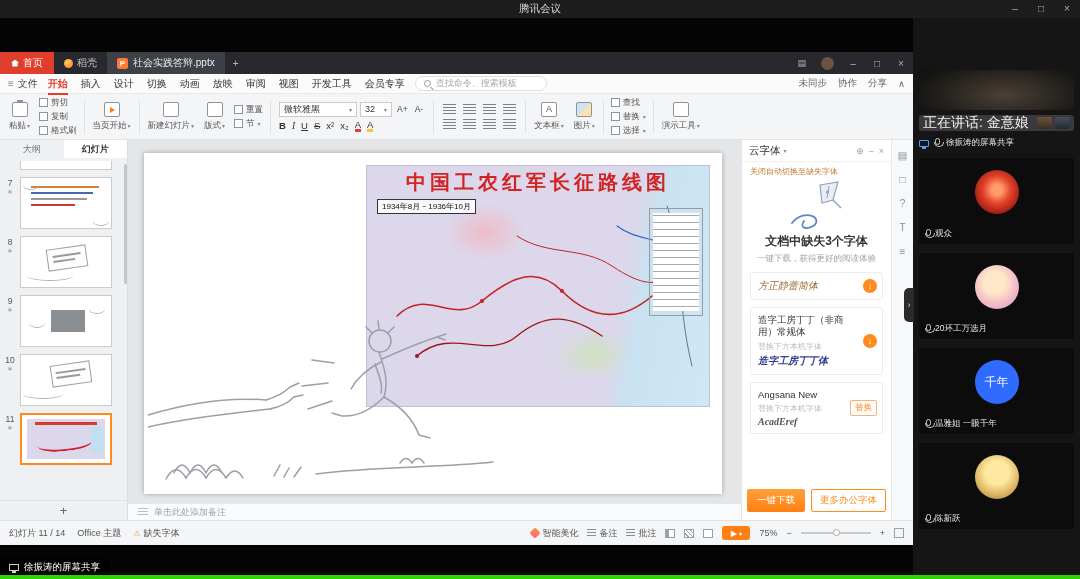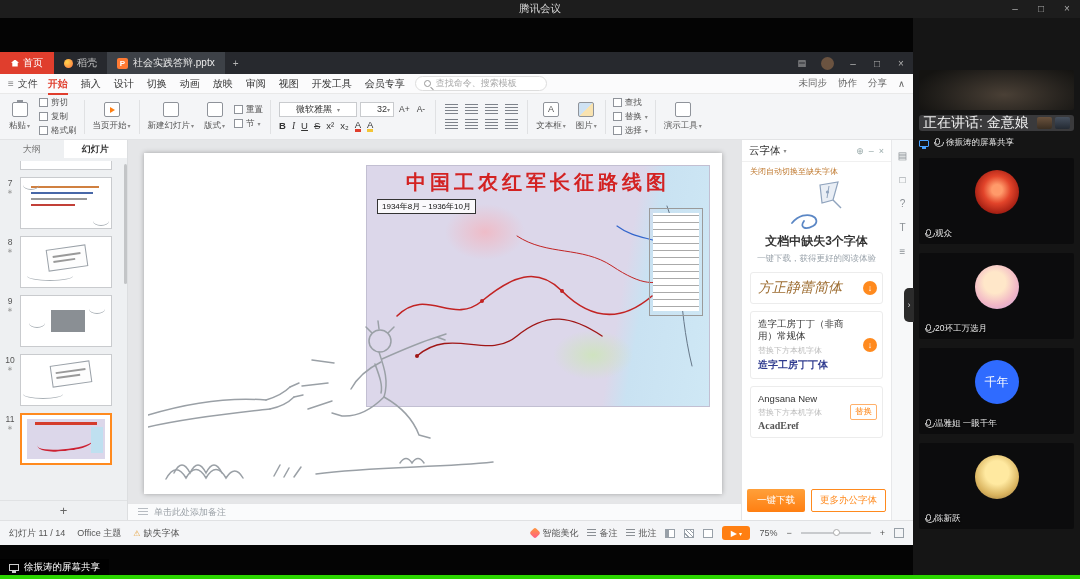--- a/index.html
+++ b/index.html
@@ -51,21 +51,21 @@
   .ic-paste::after{content:'';position:absolute;left:4px;top:-3px;width:6px;height:3px;background:#8f939a}
   .ic-text::after{content:'A';position:absolute;left:4px;top:1px;font-size:9px;color:#555}
   .ic-img{background:linear-gradient(135deg,#cfe2f3 50%,#f9e3b0 50%)}
   .lbl{display:flex;align-items:center;gap:1px}
   .caret{font-size:6px;color:#888}
   .tb-col{display:flex;flex-direction:column;gap:2px;padding:0 4px}
   .tb-row{display:flex;align-items:center;gap:3px;font-size:8.5px;color:#555;white-space:nowrap}
   .sm-ic{width:9px;height:9px;border:1px solid #8f939a;background:#fff;display:inline-block;flex:0 0 auto}
   .font-grp{display:flex;flex-direction:column;gap:3px;padding:0 5px}
   .font-row1{display:flex;gap:3px;align-items:center}
-  .fbox{border:1px solid #c9cbce;background:#fff;height:15px;display:flex;align-items:center;font-size:9px;color:#333;padding:0 16px;justify-content:space-between}
+  .fbox{border:1px solid #c9cbce;background:#fff;height:15px;display:flex;align-items:center;font-size:9px;color:#333;padding:0 4px;justify-content:space-between}
   .fbox.name{width:78px}
   .fbox.size{width:32px}
   .fmk{font-size:8.5px;color:#444;padding:0 2px}
   .font-row2{display:flex;gap:6px;align-items:center;font-size:9.5px;color:#333}
   .fb{font-weight:bold}.fi{font-style:italic;font-family:"Liberation Serif",serif}.fu{text-decoration:underline}.fst{text-decoration:line-through}
   .chip-a{border-bottom:3px solid #e03e2d;line-height:9px}
   .chip-h{border-bottom:3px solid #f3c537;line-height:9px}
   .par-grp{display:flex;flex-direction:column;gap:5px;padding:0 6px}
   .par-row{display:flex;gap:7px}
   .il{width:13px;height:10px;background:repeating-linear-gradient(to bottom,#7d828a 0 1px,transparent 1px 3px)}
@@ -116,24 +116,24 @@
   
   .font-panel{width:150px;background:#fff;border-left:1px solid #e4e5e7;display:flex;flex-direction:column;position:relative;flex:0 0 auto}
   .fp-head{height:22px;display:flex;align-items:center;padding:0 7px;gap:3px;border-bottom:1px solid #f0f0f0;color:#333;font-size:10.5px;flex:0 0 auto}
   .fp-head .hd-icons{margin-left:auto;display:flex;gap:5px;color:#9aa;font-size:9px}
   .fp-auto{font-size:8px;color:#c07a30;padding:4px 8px 0}
   .fp-pen{display:flex;justify-content:center;padding:4px 0 0}
   .fp-h{font-size:12px;font-weight:bold;color:#333;text-align:center;margin-top:2px}
   .fp-sub{font-size:8.5px;color:#9aa3ab;text-align:center;margin-top:3px}
   .fp-card{margin:7px 8px 0;border:1px solid #ececec;border-radius:3px;padding:6px 22px 6px 7px;position:relative}
   .badge{position:absolute;right:5px;top:50%;transform:translateY(-50%);width:14px;height:14px;border-radius:50%;background:#ff8a1e;color:#fff;font-size:9px;display:flex;align-items:center;justify-content:center}
-  .fc-script{font-family:Liberation Sans, sans-serif;font-style:italic;color:#9c6b2f;font-size:14px}
+  .fc-script{font-family:Liberation Sans, sans-serif;font-style:italic;color:#9c6b2f;font-size:10px}
   .fc-name{font-size:9.5px;color:#333;line-height:1.3}
   .fc-hint{font-size:8px;color:#bcbcbc;margin-top:2px}
-  .fc-rep{font-size:10px;color:#2f3b8f;font-weight:bold;margin-top:2px;font-family:"Liberation Serif",serif;}
+  .fc-rep{font-size:10px;color:#2f3b8f;font-weight:bold;margin-top:2px;font-family:"Liberation Serif",serif;font-style:italic}
   .fc-rep.latin{color:#555}
   .fc-action{position:absolute;right:5px;top:50%;transform:translateY(-50%);color:#ff8a1e;font-size:8.5px;border:1px solid #ffb06a;border-radius:2px;padding:1px 4px}
   .fp-btns{margin-top:auto;display:flex;gap:6px;justify-content:center;padding:8px 4px}
   .btn-dl{background:linear-gradient(#ffa03a,#ff7f12);color:#fff;border-radius:2px;font-size:9.5px;padding:5px 10px;white-space:nowrap}
   .btn-more{border:1px solid #ff8a1e;color:#ff8a1e;border-radius:2px;font-size:9.5px;padding:4px 8px;background:#fff;white-space:nowrap}
 
   
   .right-strip{width:22px;background:#f7f8f9;border-left:1px solid #e7e8ea;display:flex;flex-direction:column;align-items:center;padding-top:10px;gap:13px;color:#8a8f94;font-size:10px;flex:0 0 auto}
 
   

